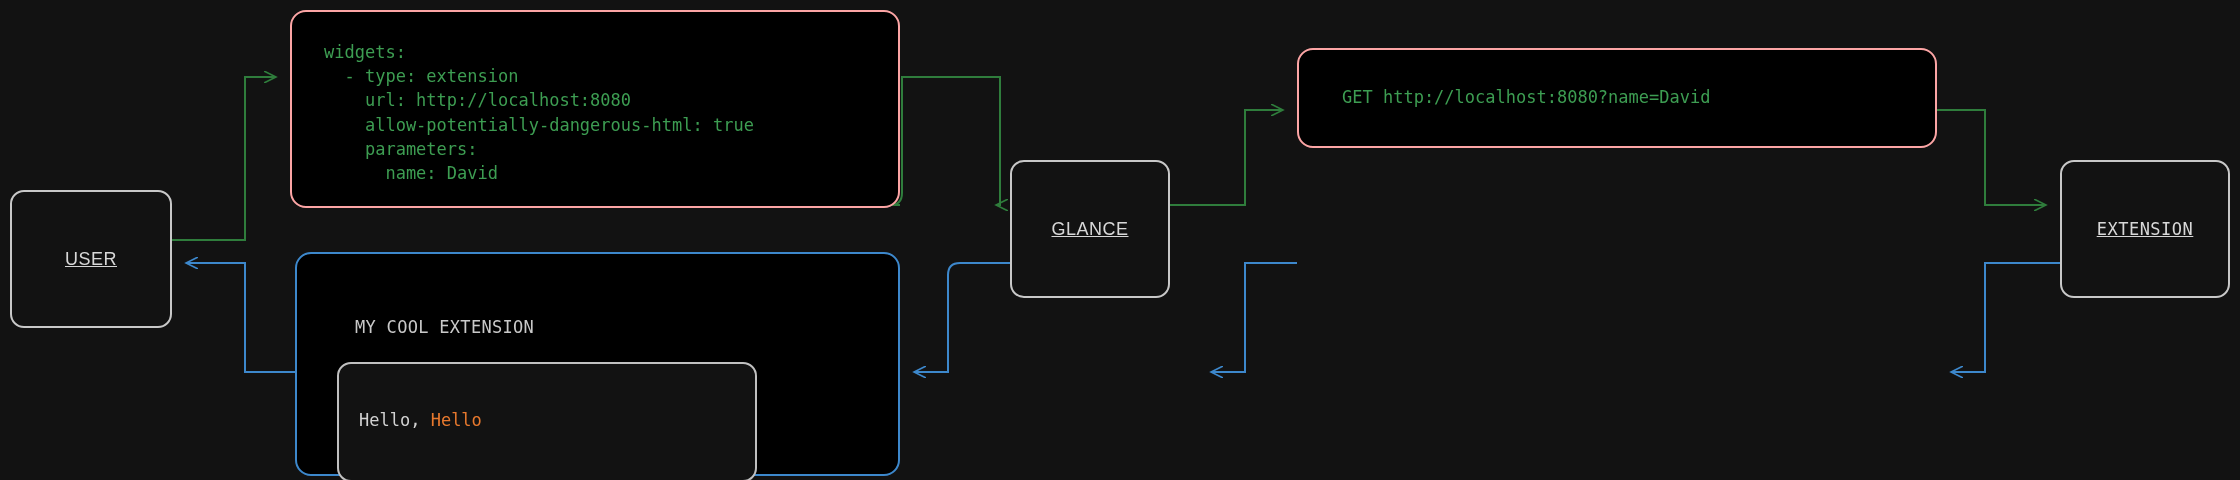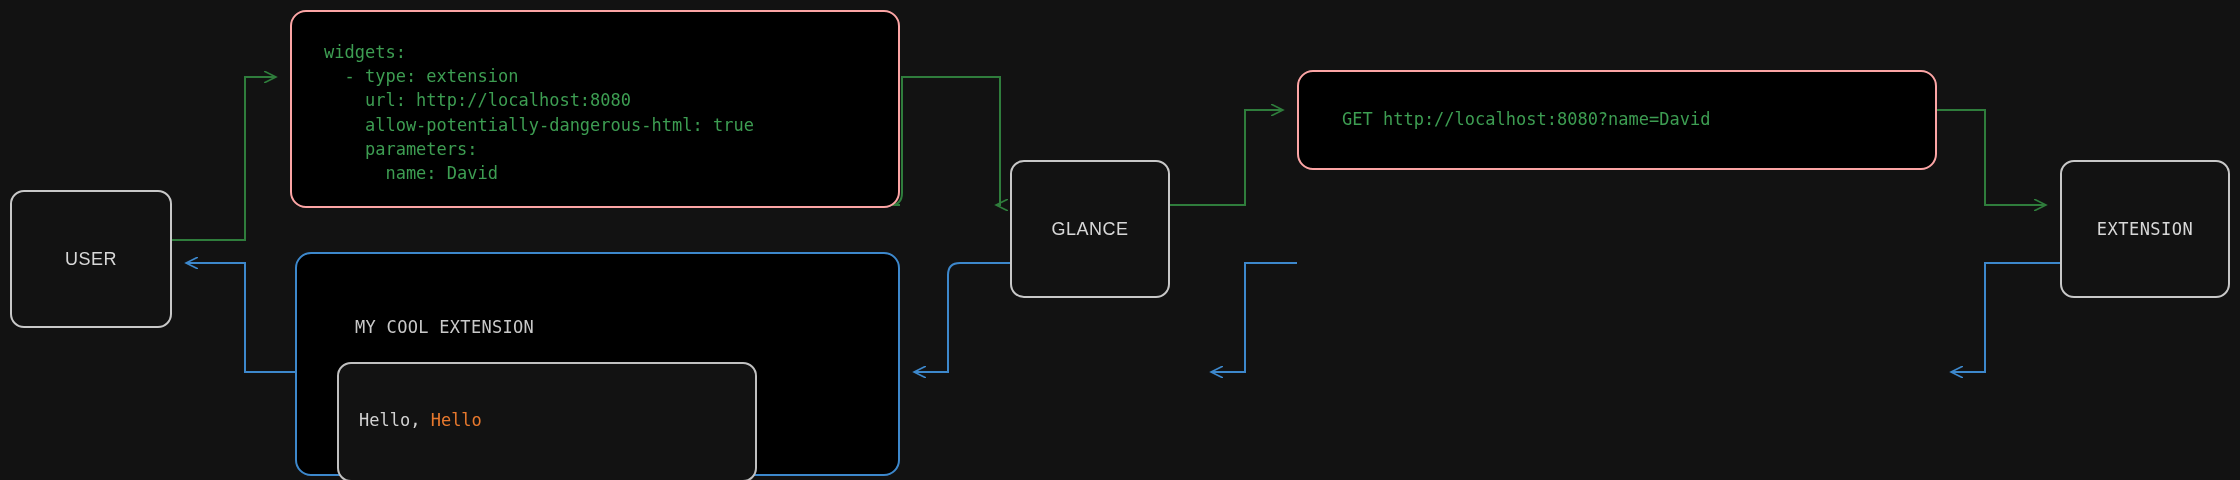--- a/index.html
+++ b/index.html
@@ -31,20 +31,21 @@
   .node {
     position: absolute;
     box-sizing: border-box;
     border: 2px solid #c8c8c8;
     border-radius: 14px;
     background: #121212;
     display: flex;
     align-items: center;
     justify-content: center;
     color: #d6d6d6;
+    text-decoration: underline;
   }
   .node-label-sans {
     font-family: "Liberation Sans", sans-serif;
     font-size: 18px;
     letter-spacing: 0.5px;
     color: #d8d8d8;
   }
   .node-label-mono {
     font-family: "DejaVu Sans Mono", monospace;
     font-size: 17px;
@@ -68,21 +69,21 @@
     line-height: 24.2px;
     white-space: pre;
     margin: 0;
   }
   .code.green { color: #3d9d52; }
   .code.blue  { color: #4f9ede; }
 
   #yaml-panel   { left: 290px; top: 10px;  width: 610px;  height: 198px; }
   #yaml-code    { position: absolute; left: 32px; top: 28px; }
 
-  #request-panel { left: 1297px; top: 70px; width: 640px; height: 100px; }
+  #request-panel { left: 1297px; top: 48px; width: 640px; height: 100px; }
   #request-code  { position: absolute; left: 43px; top: 35px; }
 
   #response-panel { left: 1297px; top: 250px; width: 640px; height: 192px; }
   #response-code  { position: absolute; left: 43px; top: 38px; }
 
   #widget-panel  { left: 295px; top: 252px; width: 605px; height: 224px; }
   #widget-title  {
     position: absolute; left: 58px; top: 63px;
     font-family: "DejaVu Sans Mono", monospace;
     font-size: 17px; color: #c9c9c9; letter-spacing: 0.3px; text-align: center;

